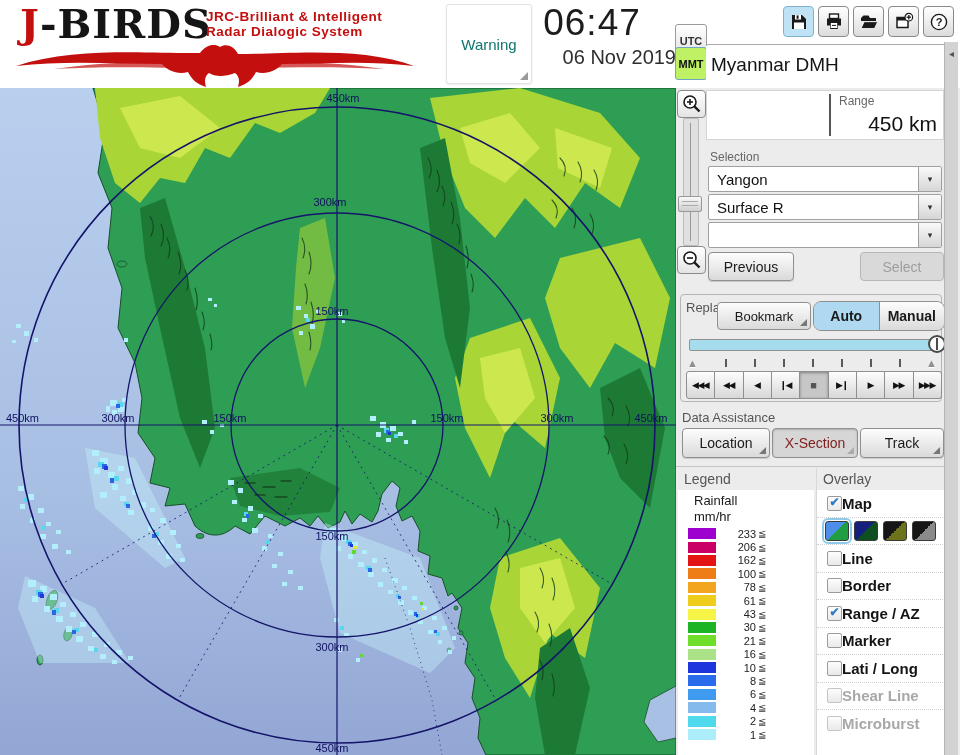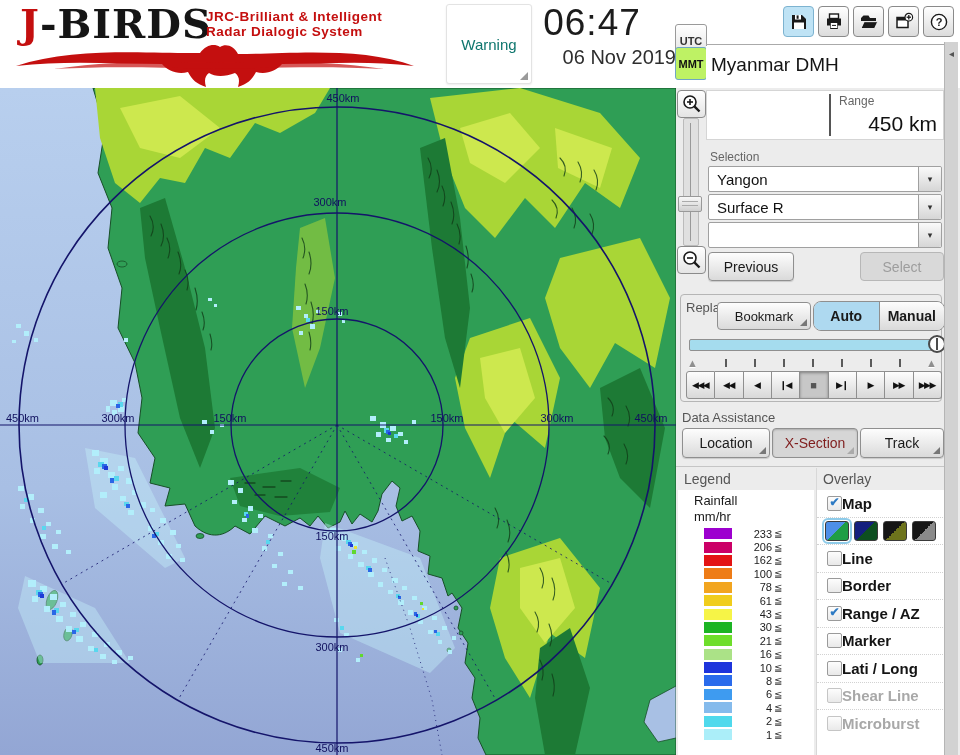--- a/index.html
+++ b/index.html
@@ -112,21 +112,21 @@
   .dabtn.disabled{background:#d6d6d6;color:#7f1d1d;box-shadow:inset 0 1px 2px rgba(0,0,0,.2);}
 
   #bottom-sep{position:absolute;left:0;top:378px;width:268px;border-top:1px solid #c5c5c5;}
 
   
   #legend-col{position:absolute;left:2px;top:380px;width:136px;height:287px;}
   #overlay-col{position:absolute;left:140px;top:380px;width:128px;height:287px;border-left:1px solid #d8d8d8;}
   .colhead{font-size:14px;color:#555;padding:3px 0 2px 6px;}
   .colbody{position:absolute;left:0;top:22px;right:0;bottom:0;background:#fff;}
   #legend-unit{margin:3px 0 2px 16px;font-size:13px;color:#1a1a1a;line-height:16px;}
-  .lg-row{display:flex;align-items:center;height:13.4px;padding-left:26px;}
+  .lg-row{display:flex;align-items:center;height:13.4px;padding-left:10px;}
   .lg-sw{width:28px;height:11px;}
   .lg-val{width:40px;text-align:right;font-size:11px;color:#222;}
   .lg-lte{font-size:10px;color:#333;margin-left:2px;}
 
   .ov-row{position:relative;display:flex;align-items:center;height:26.5px;padding-left:10px;border-top:1px dotted #d2d2d2;}
   .ov-row:first-child{border-top:none;}
   .cb{width:15px;height:15px;background:linear-gradient(#fdfdfd,#e9e9e9);border:1px solid #9a9a9a;border-radius:2px;
       display:flex;align-items:center;justify-content:center;box-sizing:border-box;}
   .cb .chk{display:none;font-style:normal;font-size:12px;font-weight:bold;color:#2e7bc4;line-height:1;margin-top:-2px;}
   .cb.checked .chk{display:block;}

